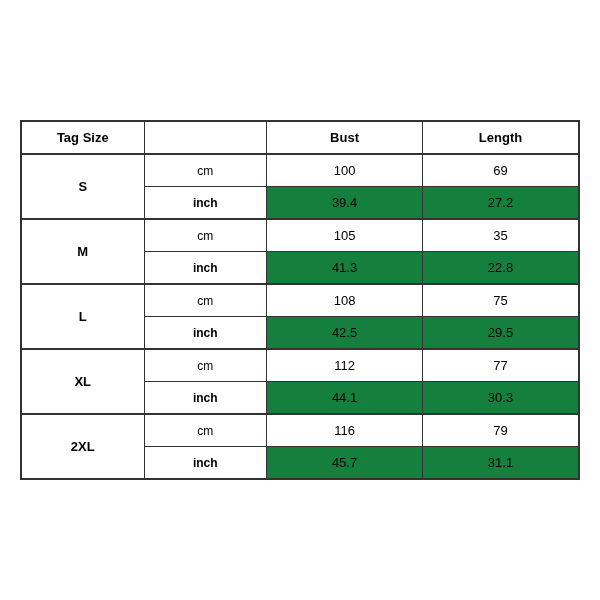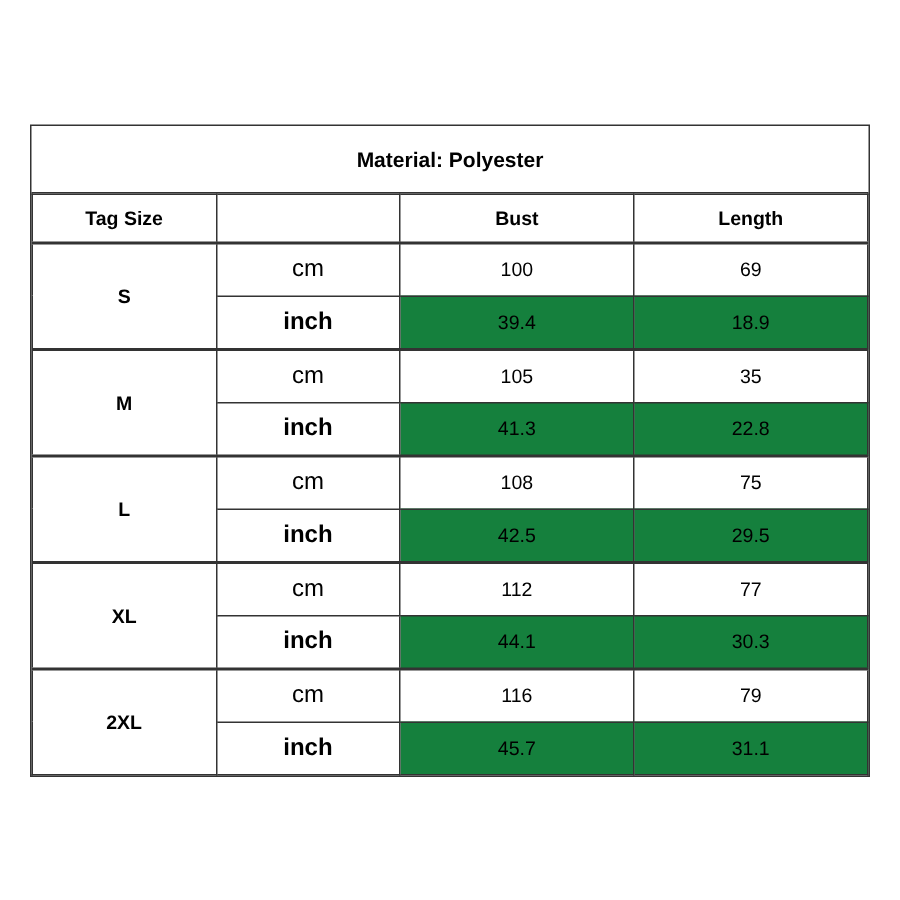--- a/index.html
+++ b/index.html
@@ -42,56 +42,55 @@
       text-align: center;
       padding: 8px 20px;
     }
 
     .tag-size-cell {
       font-weight: bold;
       font-size: 13px;
     }
 
     .unit-cell {
-      font-size: 16px;
+      font-size: 12px;
     }
 
     .unit-cell.inch {
       font-weight: bold;
     }
 
     .shaded {
       background-color: #15803d;
     }
   </style>
 </head>
 <body>
 
 <div class="container">
-  <div class="title-row">Material: Polyester</div>
   <table>
     <thead>
       <tr>
         <th style="width:22%">Tag Size</th>
         <th style="width:22%"></th>
         <th style="width:28%">Bust</th>
         <th style="width:28%">Length</th>
       </tr>
     </thead>
     <tbody id="table-body">
     <tr style="border-top: 2px solid rgb(51, 51, 51);">
           <td class="tag-size-cell" rowspan="2">S</td>
           <td class="unit-cell">cm</td>
           <td>100</td>
           <td>69</td>
         </tr>
         <tr>
           <td class="unit-cell inch">inch</td>
           <td class="shaded">39.4</td>
-          <td class="shaded">18.9</td>
+          <td class="shaded">27.2</td>
         </tr>
         <tr style="border-top: 2px solid rgb(51, 51, 51);">
           <td class="tag-size-cell" rowspan="2">M</td>
           <td class="unit-cell">cm</td>
           <td>105</td>
           <td>35</td>
         </tr>
         <tr>
           <td class="unit-cell inch">inch</td>
           <td class="shaded">41.3</td>

